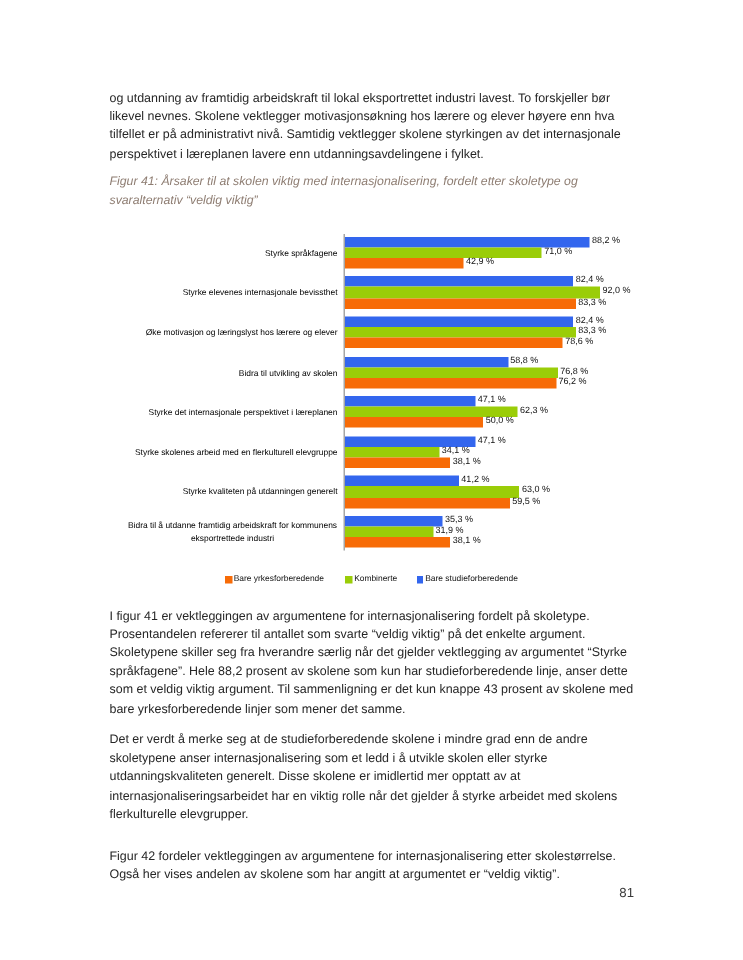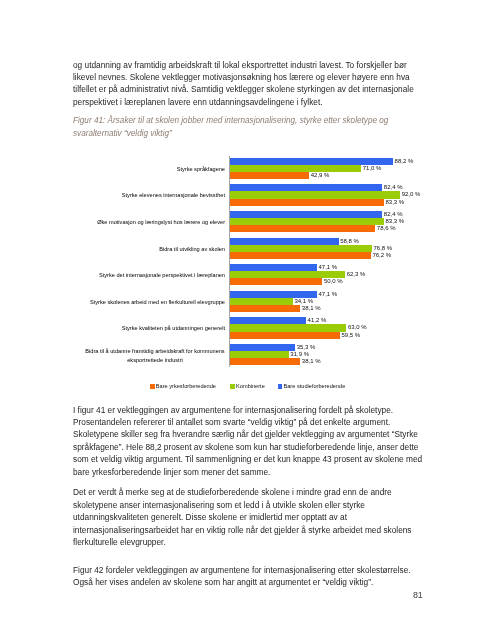--- a/index.html
+++ b/index.html
@@ -14,21 +14,21 @@
   .axis{position:absolute;width:1px;background:#a6a6a6;}
   .lg-item{position:absolute;font-size:5.62px;color:#111;white-space:nowrap;line-height:7px;font-family:"Liberation Sans",sans-serif;}
   .lg-sw{position:absolute;width:4.6px;height:4.9px;}
   .pageno{position:absolute;font-size:8.8px;color:#3a3a3a;font-family:"Liberation Sans",sans-serif;line-height:9px;}
 </style>
 </head>
 <body>
 
 <div class="page">
   <div class="body-text" style="left:73px;top:58.6px;width:350px;">og utdanning av framtidig arbeidskraft til lokal eksportrettet industri lavest. To forskjeller bør likevel nevnes. Skolene vektlegger motivasjonsøkning hos lærere og elever høyere enn hva tilfellet er på administrativt nivå. Samtidig vektlegger skolene styrkingen av det internasjonale perspektivet i læreplanen lavere enn utdanningsavdelingene i fylket.</div>
-  <div class="caption" style="left:73px;top:115.4px;width:340px;">Figur 41: Årsaker til at skolen jobber med internasjonalisering, styrke etter skoletype og svaralternativ “veldig viktig”</div>
+  <div class="caption" style="left:73px;top:115.4px;width:340px;">Figur 41: Årsaker til at skolen viktig med internasjonalisering, fordelt etter skoletype og svaralternativ “veldig viktig”</div>
   <div class="chart" id="chart">
       <div class="axis" style="left: 228.8px; top: 156px; height: 210.97px;"></div>
       <div class="cat" style="right: 270px; max-width: 140px; top: 169.75px; transform: translateY(-50%);">Styrke språkfagene</div>
       <div class="bar" style="left: 229.7px; top: 157.7px; width: 163.302px; background: rgb(51, 102, 238);"></div>
       <div class="val" style="left: 394.602px; top: 157.7px; height: 7.1px; line-height: 7.1px;">88,2 %</div>
       <div class="bar" style="left: 229.7px; top: 164.8px; width: 131.457px; background: rgb(154, 205, 8);"></div>
       <div class="val" style="left: 362.757px; top: 164.8px; height: 7.1px; line-height: 7.1px;">71,0 %</div>
       <div class="bar" style="left: 229.7px; top: 171.9px; width: 79.4293px; background: rgb(247, 107, 7);"></div>
       <div class="val" style="left: 310.729px; top: 171.9px; height: 7.1px; line-height: 7.1px;">42,9 %</div>
       <div class="cat" style="right: 270px; max-width: 140px; top: 196.36px; transform: translateY(-50%);">Styrke elevenes internasjonale bevissthet</div>

